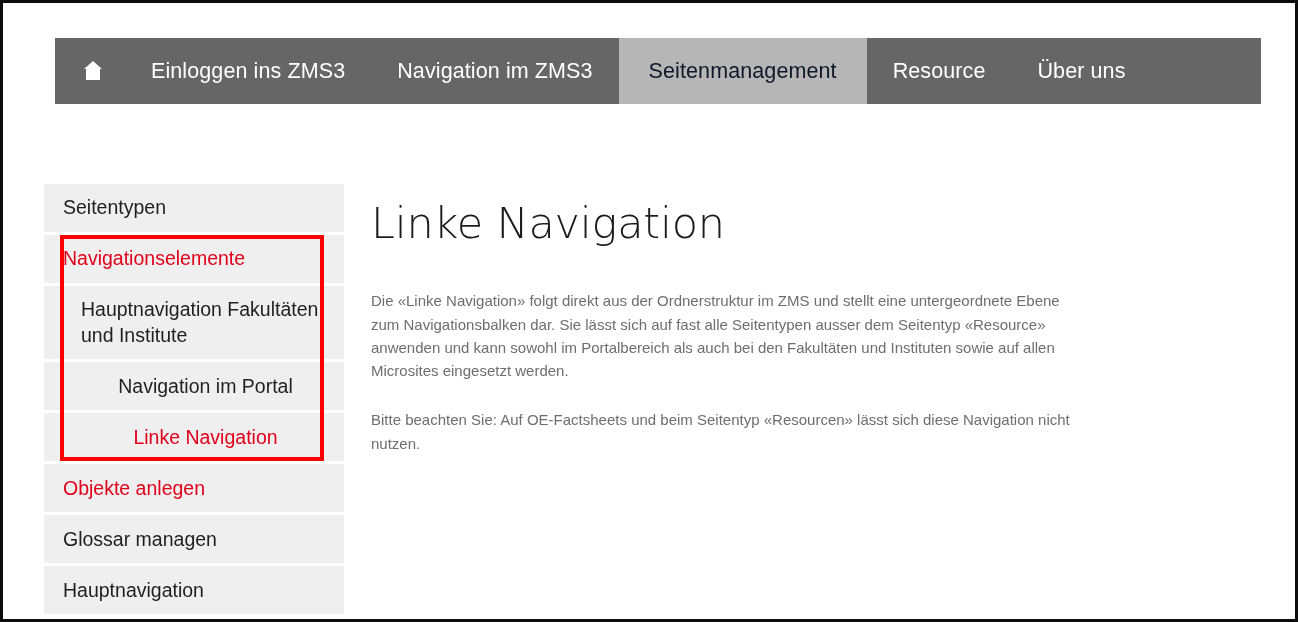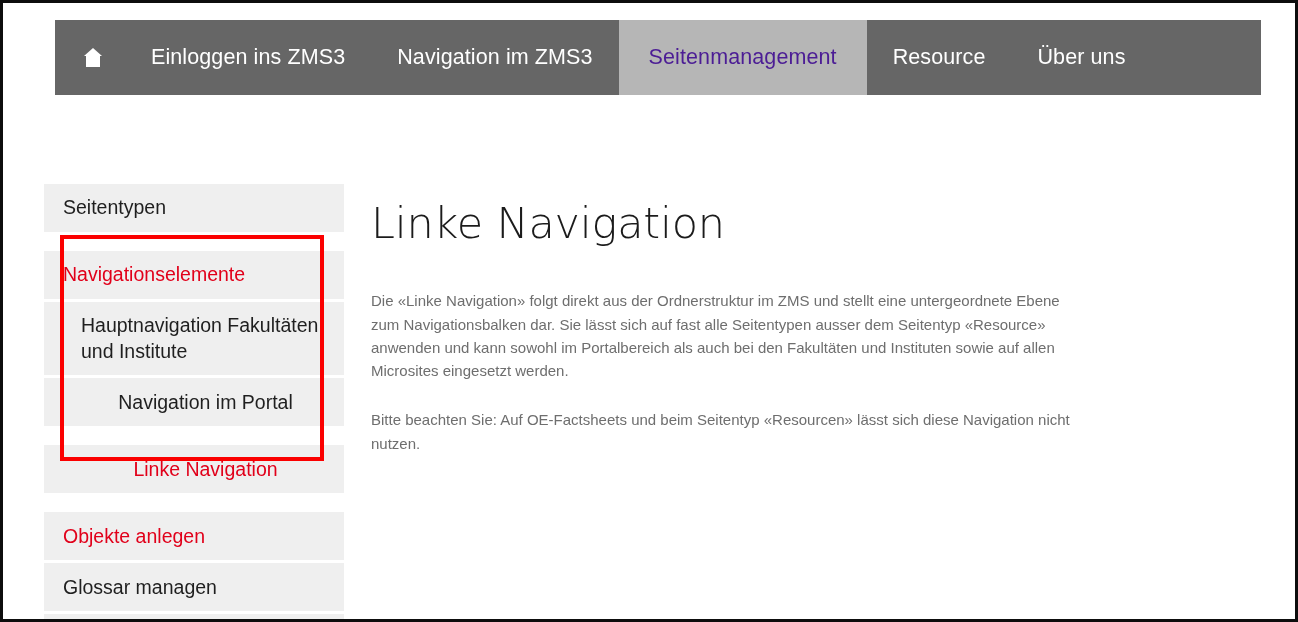--- a/index.html
+++ b/index.html
@@ -19,23 +19,23 @@
     box-sizing: border-box;
     border: 3px solid #0d0d0d;
     background: #ffffff;
     overflow: hidden;
   }
 
   
   .topnav {
     position: absolute;
     left: 52px;
-    top: 17px;
+    top: 35px;
     width: 1206px;
-    height: 75px;
+    height: 66px;
     background: #666666;
     display: flex;
     align-items: stretch;
     justify-content: flex-end;
   }
   .nav-item {
     display: flex;
     align-items: center;
     justify-content: center;
     color: #ffffff;
@@ -44,21 +44,21 @@
     letter-spacing: 0.1px;
     padding: 0 26px;
     white-space: nowrap;
     cursor: pointer;
   }
   .nav-item.home {
     padding: 0 22px 0 28px;
   }
   .nav-item.active {
     background: #b6b6b6;
-    color: #4c1d95;
+    color: #0f172a;
     padding: 4px 30px;
   }
   .home-icon {
     display: block;
     width: 20px;
     height: 22px;
   }
   .nav-spacer {
     flex: 1 1 auto;
   }
@@ -78,21 +78,20 @@
     display: flex;
     align-items: center;
     padding: 11px 14px 11px 19px;
     font-size: 19.5px;
     line-height: 1.32;
     color: #1f1f1f;
     cursor: pointer;
   }
   .side-item.link {
     color: #e1001a;
-    margin-top: 16px;
   }
   .side-item.sub {
     padding-left: 37px;
     justify-content: center;
   }
   .side-item .label {
     display: block;
   }
 
   

